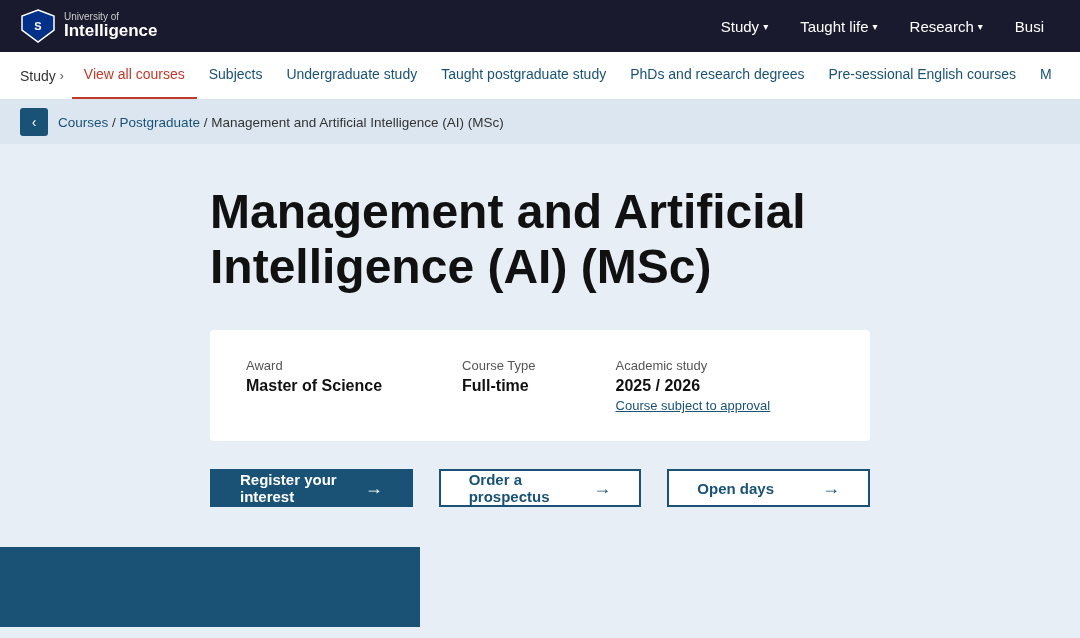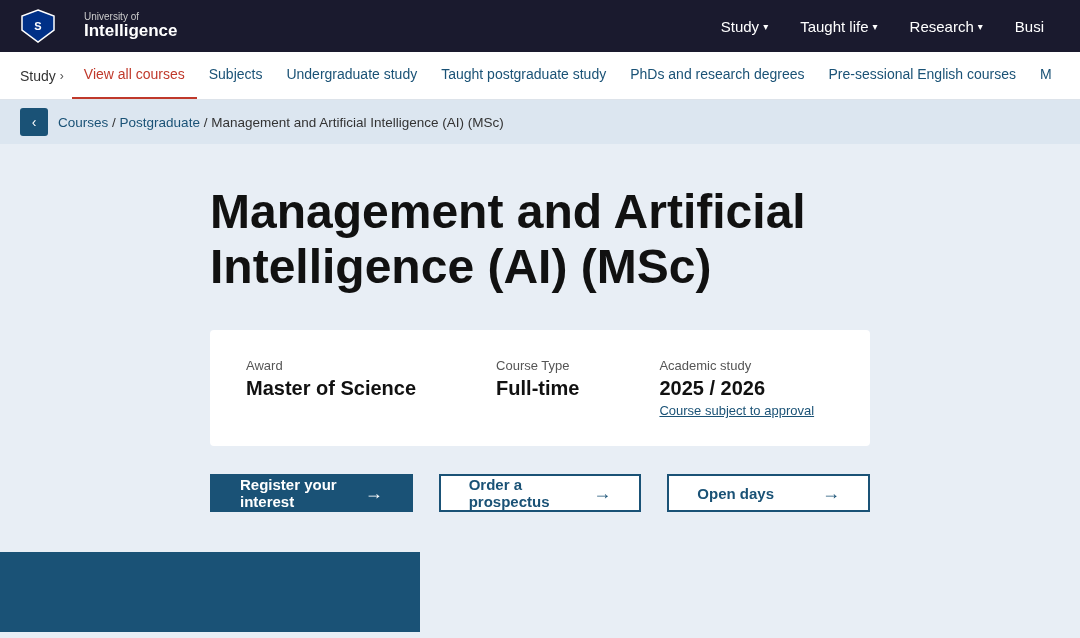--- a/index.html
+++ b/index.html
@@ -22,21 +22,20 @@
       flex-shrink: 0;
     }
     .logo-shield {
       width: 36px;
       height: 36px;
     }
     .logo-text {
       display: flex;
       flex-direction: column;
       line-height: 1.1;
-      margin-left: 20px;
     }
     .logo-text .uni-of {
       font-size: 10px;
       color: #ccc;
     }
     .logo-text .uni-name {
       font-size: 17px;
       font-weight: bold;
       color: white;
     }
@@ -159,21 +158,21 @@
       margin-bottom: 28px;
       max-width: 860px;
     }
     .info-field label {
       font-size: 13px;
       color: #555;
       display: block;
       margin-bottom: 4px;
     }
     .info-field .value {
-      font-size: 20px;
+      font-size: 16px;
       font-weight: bold;
       color: #111;
     }
     .info-field .sub-link {
       font-size: 13px;
       color: #1a5276;
       text-decoration: underline;
       cursor: pointer;
       display: block;
       margin-top: 3px;

